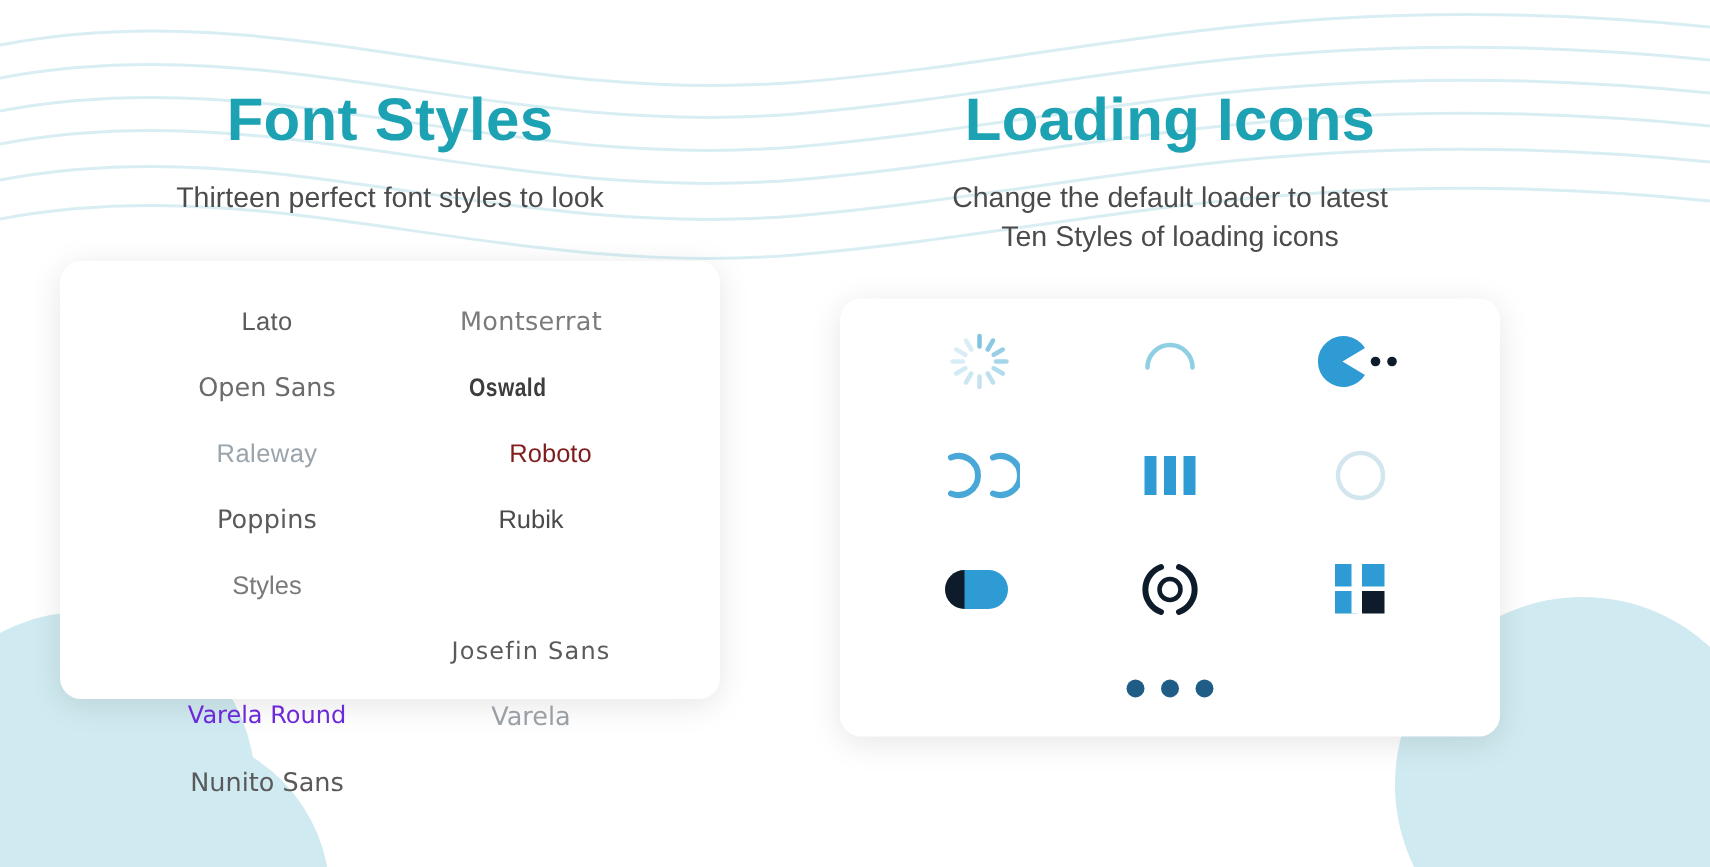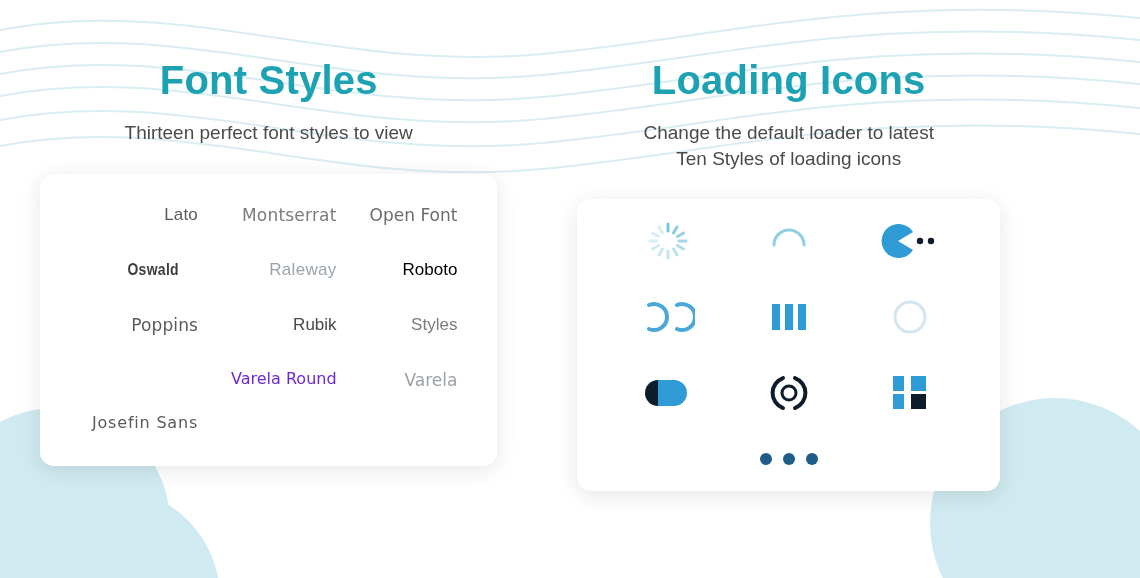--- a/index.html
+++ b/index.html
@@ -95,43 +95,42 @@
     box-sizing: border-box;
   }
 
   
   .fonts-card {
     height: 292px;
     padding: 30px 40px 20px 52px;
   }
   .fonts-grid {
     display: grid;
-    grid-template-columns: 1fr 1fr 1fr;
+    grid-template-columns: 1fr 1fr;
     row-gap: 22px;
     column-gap: 4px;
-    text-align: right;
-    gap: 33px;
+    text-align: center;
   }
   .font-sample {
     font-size: 17px;
     color: #5a5a5a;
     line-height: 1.3;
     white-space: nowrap;
   }
   .f-lato       { font-family: "Liberation Sans", sans-serif; letter-spacing: .2px; }
   .f-oswald     { font-family: "Liberation Sans", sans-serif; font-weight: bold; transform: scaleX(.82); transform-origin: left center; letter-spacing: .4px; color: #3d3d3d; }
   .f-poppins    { font-family: "DejaVu Sans", sans-serif; letter-spacing: .1px; }
   .f-josefin    { font-family: "DejaVu Sans", sans-serif; letter-spacing: .8px; font-size: 16px; margin-top: 44px; }
   .f-nunito     { font-family: "DejaVu Sans", sans-serif; }
   .f-montserrat { font-family: "DejaVu Sans", sans-serif; color: #7b7b7b; letter-spacing: .2px; }
   .f-raleway    { font-family: "Liberation Sans", sans-serif; color: #9aa4ac; letter-spacing: .3px; }
   .f-rubik      { font-family: "Liberation Sans", sans-serif; font-weight: normal; color: #4a4a4a; }
   .f-varela     { font-family: "DejaVu Sans", sans-serif; color: #6d28d9; font-size: 16px; }
   .f-opensans   { font-family: "DejaVu Sans", sans-serif; color: #6b6b6b; }
-  .f-roboto     { font-family: "Liberation Sans", sans-serif; color: #000000; margin-left: 26px; }
+  .f-roboto     { font-family: "Liberation Sans", sans-serif; color: #7f1d1d; margin-left: 26px; }
   .f-inter      { font-family: "Liberation Sans", sans-serif; color: #7a7a7a; }
   .f-manrope    { font-family: "DejaVu Sans", sans-serif; color: #9aa0a6; }
 
   
   .loaders-card {
     height: 292px;
     padding: 22px 30px;
     display: flex;
     flex-direction: column;
     justify-content: center;
@@ -173,41 +172,42 @@
   <div class="blob-left"></div>
   <div class="blob-left2"></div>
   <div class="blob-right"></div>
 </div>
 
 <div class="columns">
 
   <div class="col">
     <h1 class="section-title">Font Styles</h1>
     <p class="section-sub">
-      <span>Thirteen perfect font styles to view</span><br>
+      <span>Thirteen perfect font styles to look</span><br>
     </p>
 
     <div class="card fonts-card">
       <div class="fonts-grid">
         <div class="font-sample f-lato">Lato</div>
         <div class="font-sample f-montserrat">Montserrat</div>
-        <div class="font-sample f-opensans">Open Font</div>
+        <div class="font-sample f-opensans">Open Sans</div>
 
         <div class="font-sample f-oswald">Oswald</div>
         <div class="font-sample f-raleway">Raleway</div>
         <div class="font-sample f-roboto">Roboto</div>
 
         <div class="font-sample f-poppins">Poppins</div>
         <div class="font-sample f-rubik">Rubik</div>
         <div class="font-sample f-inter">Styles</div>
 
         <div class="font-sample f-josefin">Josefin Sans</div>
         <div class="font-sample f-varela">Varela Round</div>
         <div class="font-sample f-manrope">Varela</div>
 
+        <div class="font-sample f-nunito">Nunito Sans</div>
         <div></div>
         <div></div>
       </div>
     </div>
   </div>
 
   <div class="col">
     <h1 class="section-title">Loading Icons</h1>
     <p class="section-sub">
       <span>Change the default loader to latest</span><br>

